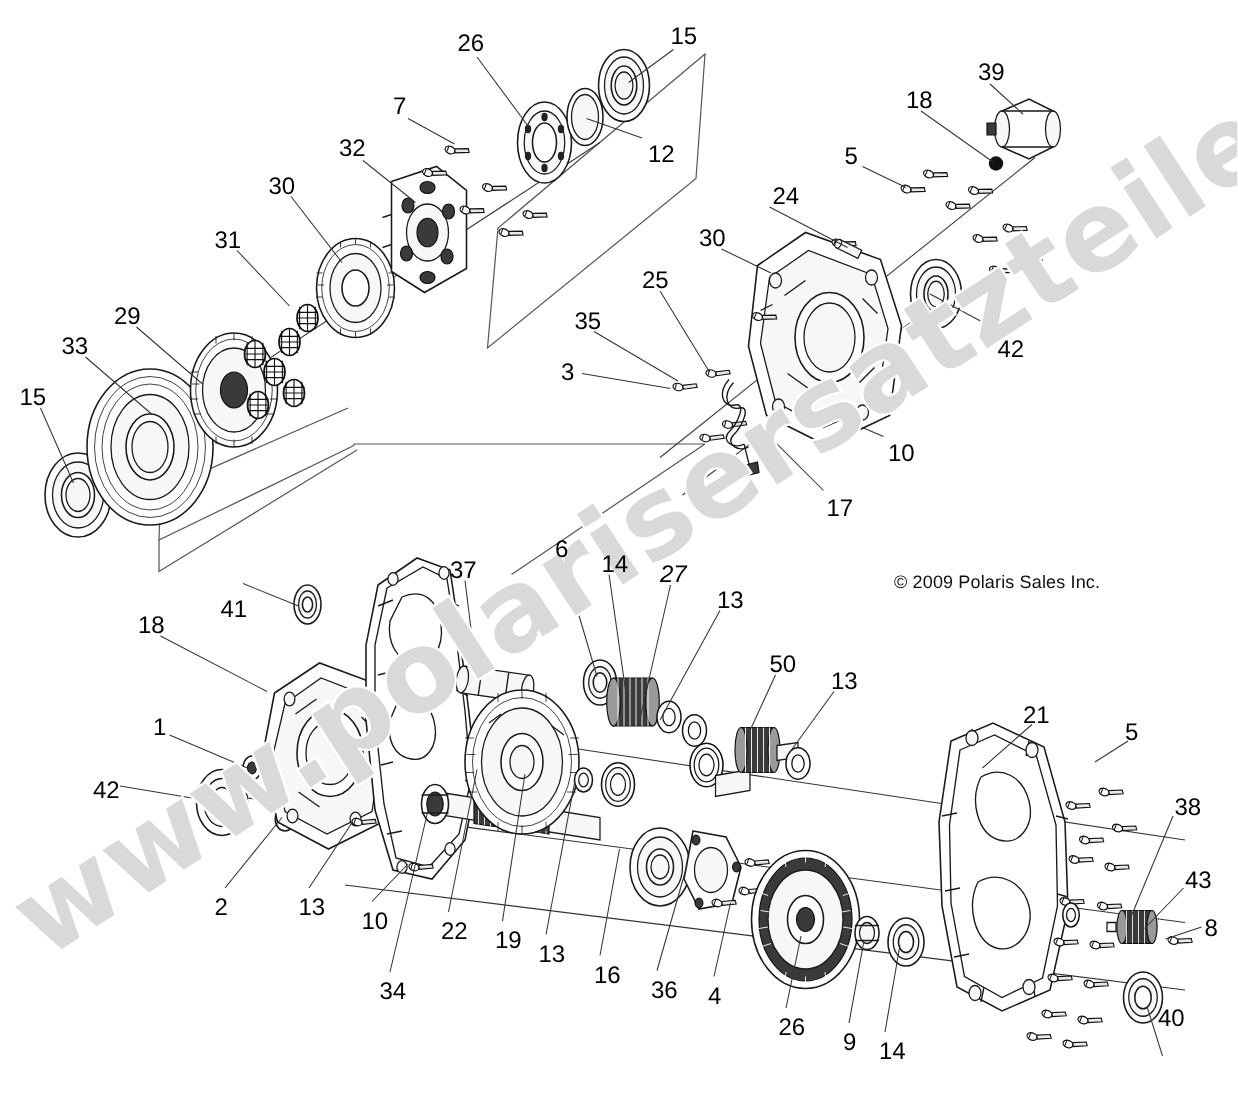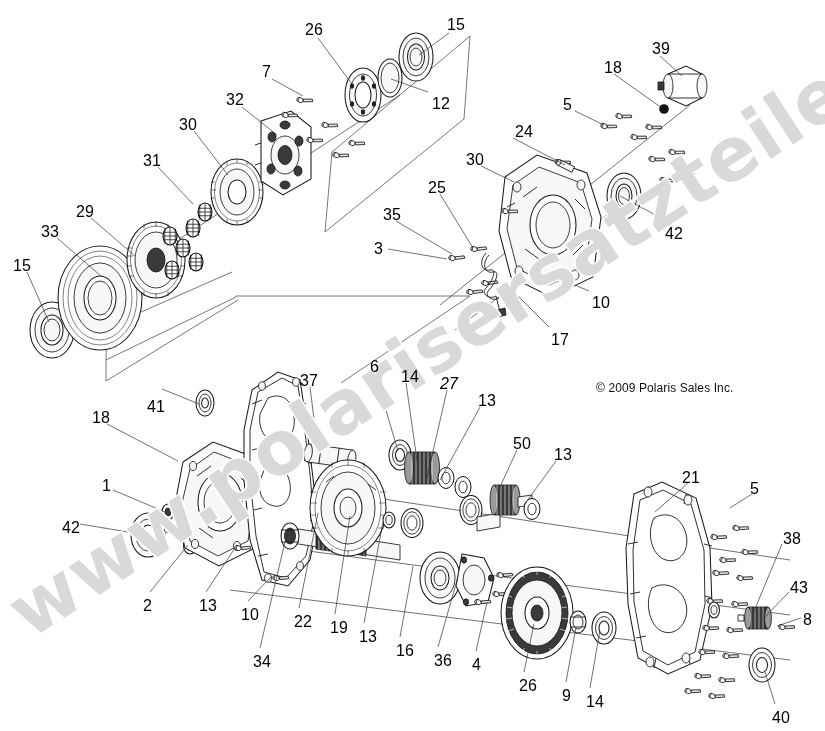--- a/index.html
+++ b/index.html
@@ -752,18 +752,18 @@
       <div class="label" style="left: 294px; top: 614px;">22</div>
       <div class="label" style="left: 330px; top: 620px;">19</div>
       <div class="label" style="left: 359px; top: 629px;">13</div>
       <div class="label" style="left: 396px; top: 643px;">16</div>
       <div class="label" style="left: 434px; top: 653px;">36</div>
       <div class="label" style="left: 472px; top: 657px;">4</div>
       <div class="label" style="left: 253px; top: 654px;">34</div>
       <div class="label" style="left: 519px; top: 678px;">26</div>
       <div class="label" style="left: 562px; top: 688px;">9</div>
       <div class="label" style="left: 586px; top: 694px;">14</div>
-      <div class="label" style="left: 772px; top: 710px;">40</div>
+      <div class="label" style="left: 772px; top: 672px;">40</div>
     </div>
 
   <div id="copyright">© 2009 Polaris Sales Inc.</div>
 
 </div>
 
 </body></html>

